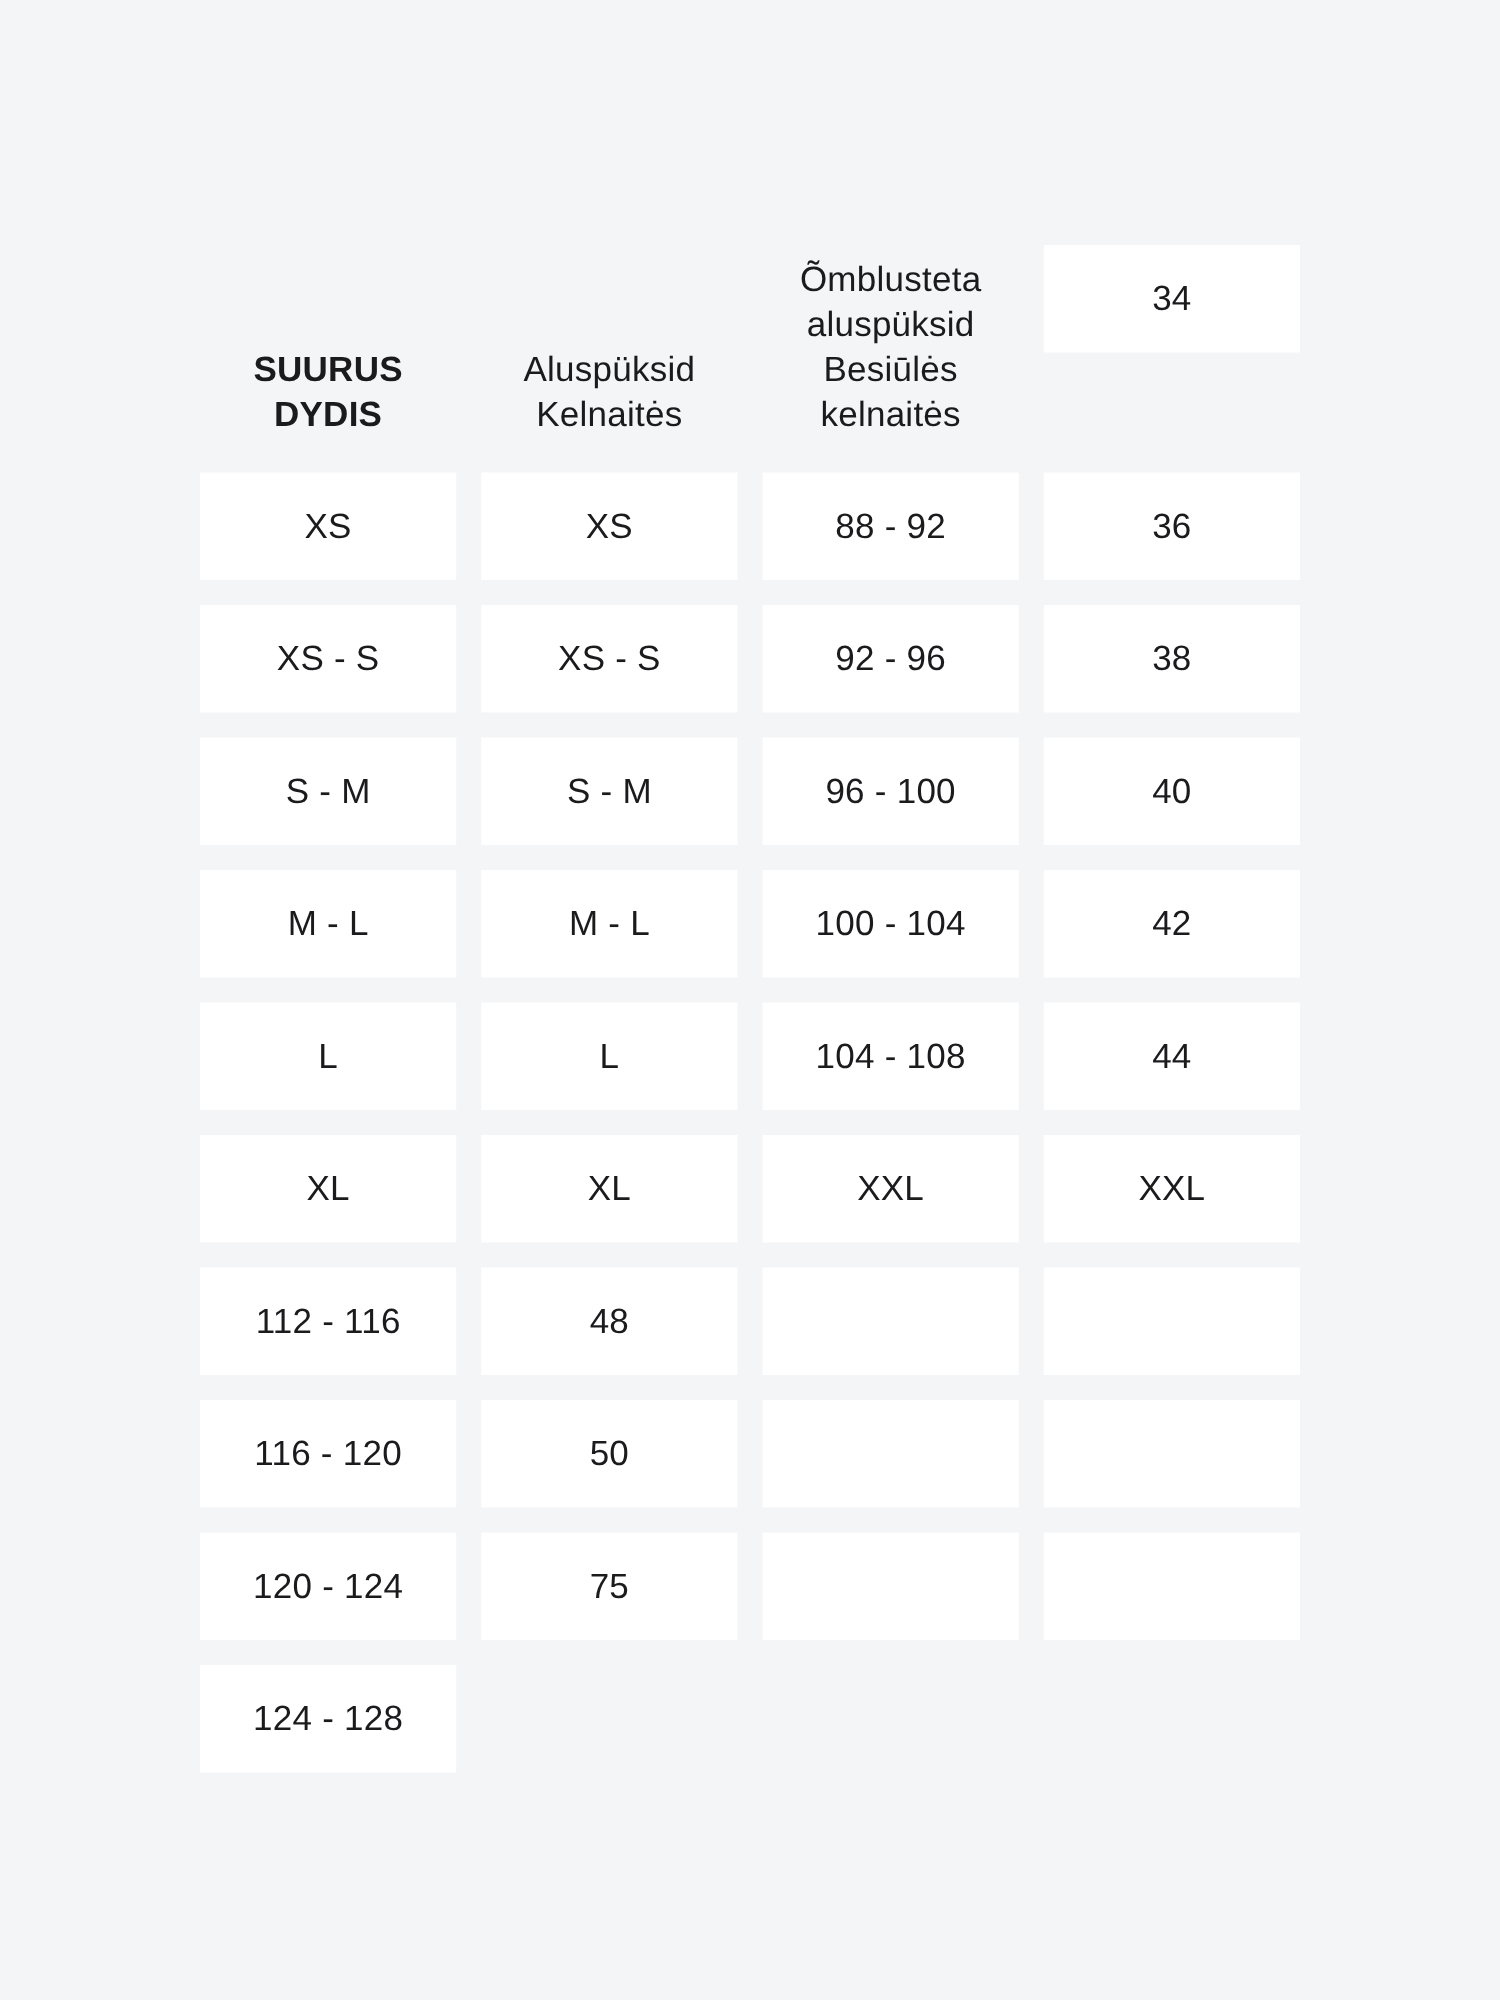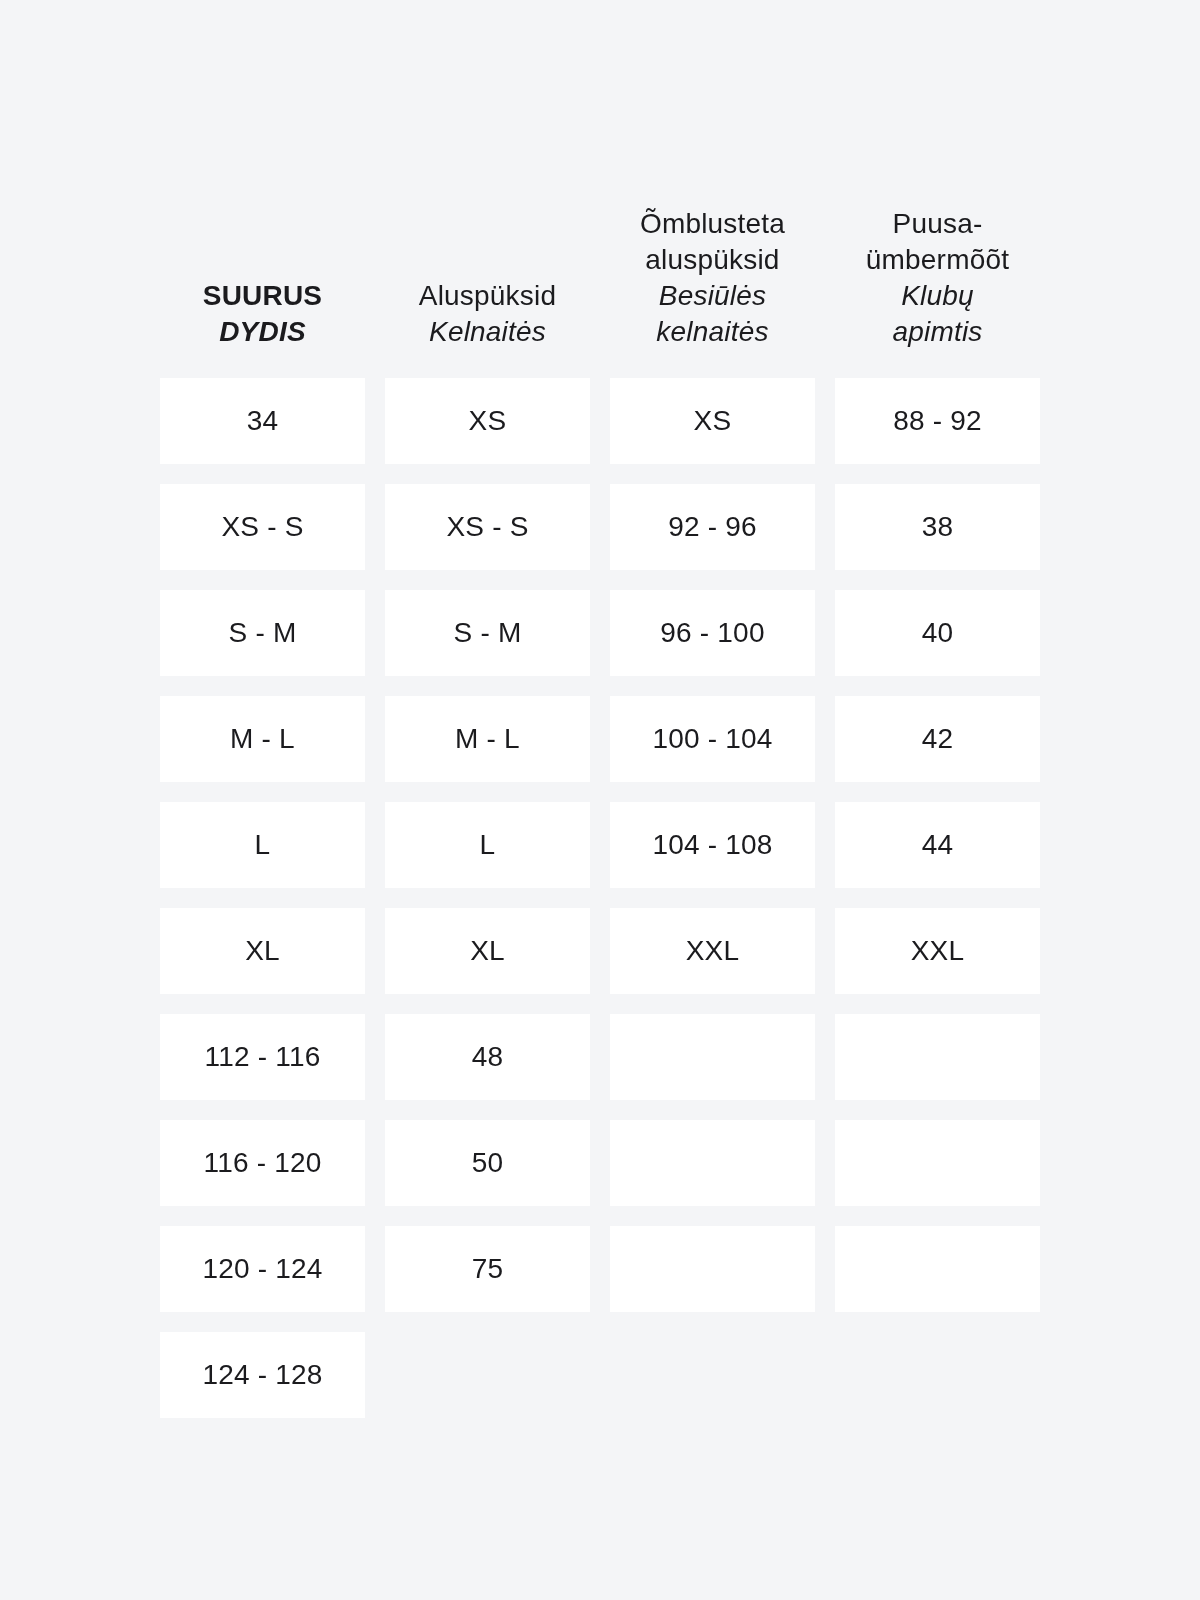--- a/index.html
+++ b/index.html
@@ -31,21 +31,21 @@
     justify-content: flex-end;
     align-items: center;
     text-align: center;
     font-size: 28px;
     line-height: 36px;
     letter-spacing: 0.2px;
     margin-top: 10px;
   }
   .hline { white-space: nowrap; }
   .bold   { font-weight: bold; text-align: center; }
-  .italic { font-style: italic; }
+  .italic { }
   .cell {
     background: var(--cell-bg, #ffffff);
     height: 86px;
     display: flex;
     align-items: center;
     justify-content: center;
     font-size: 28px;
     letter-spacing: 0.2px;
   }
   .cell.size { font-weight: normal; }
@@ -63,32 +63,27 @@
     <div class="hcell">
       <div class="hline">Aluspüksid</div>
       <div class="hline italic">Kelnaitės</div>
     </div>
     <div class="hcell">
       <div class="hline">Õmblusteta</div>
       <div class="hline">aluspüksid</div>
       <div class="hline italic">Besiūlės</div>
       <div class="hline italic">kelnaitės</div>
     </div>
-    <div class="hcell">
-      <div class="hline">Puusa-</div>
-      <div class="hline">ümbermõõt</div>
-      <div class="hline italic">Klubų</div>
-      <div class="hline italic">apimtis</div>
-    </div>
 
     <div class="cell size">34</div>
     <div class="cell">XS</div>
     <div class="cell">XS</div>
     <div class="cell">88 - 92</div>
 
+    <div class="cell size">36</div>
     <div class="cell">XS - S</div>
     <div class="cell">XS - S</div>
     <div class="cell">92 - 96</div>
 
     <div class="cell size">38</div>
     <div class="cell">S - M</div>
     <div class="cell">S - M</div>
     <div class="cell">96 - 100</div>
 
     <div class="cell size">40</div>

